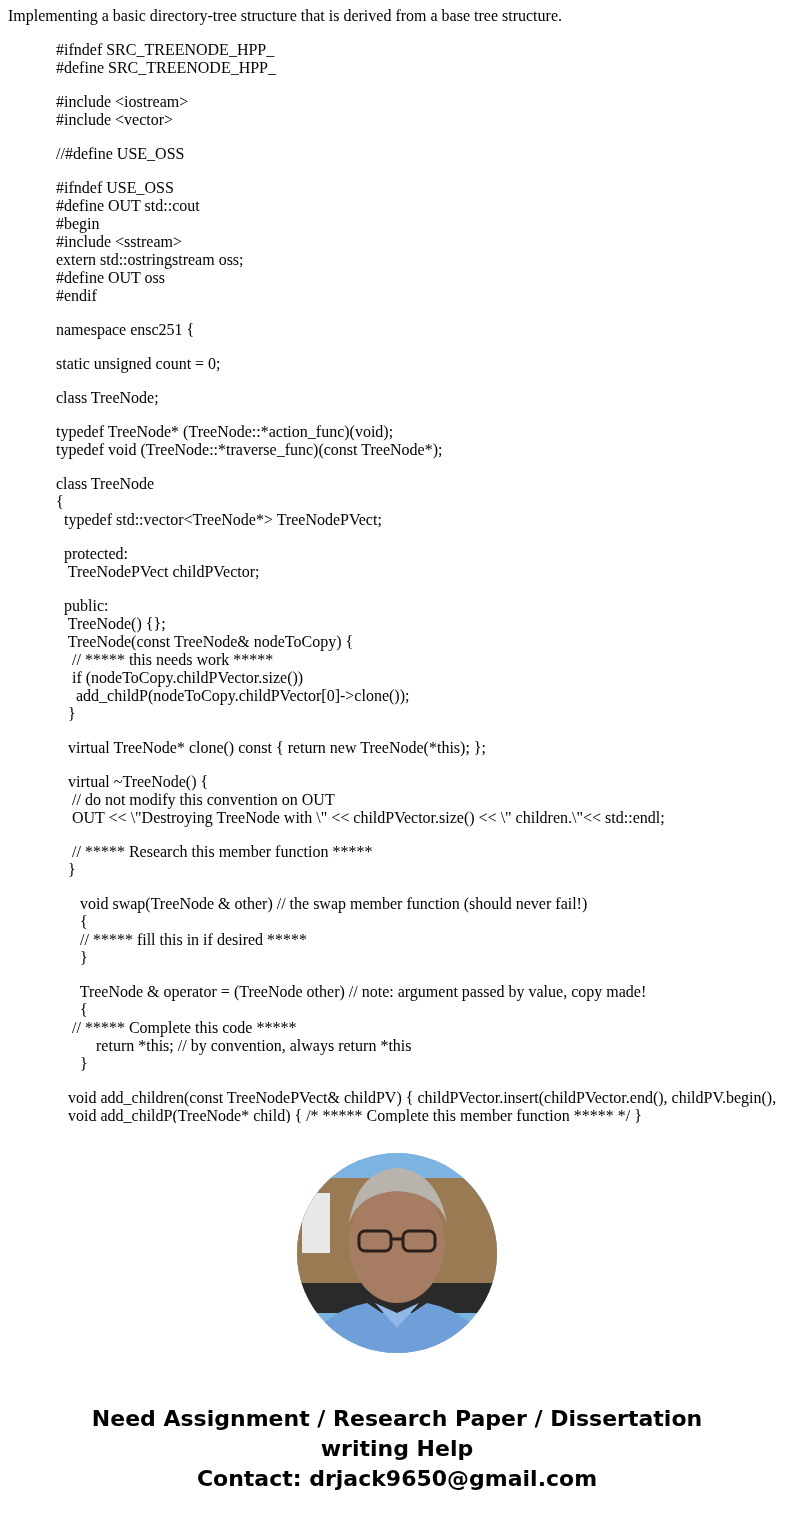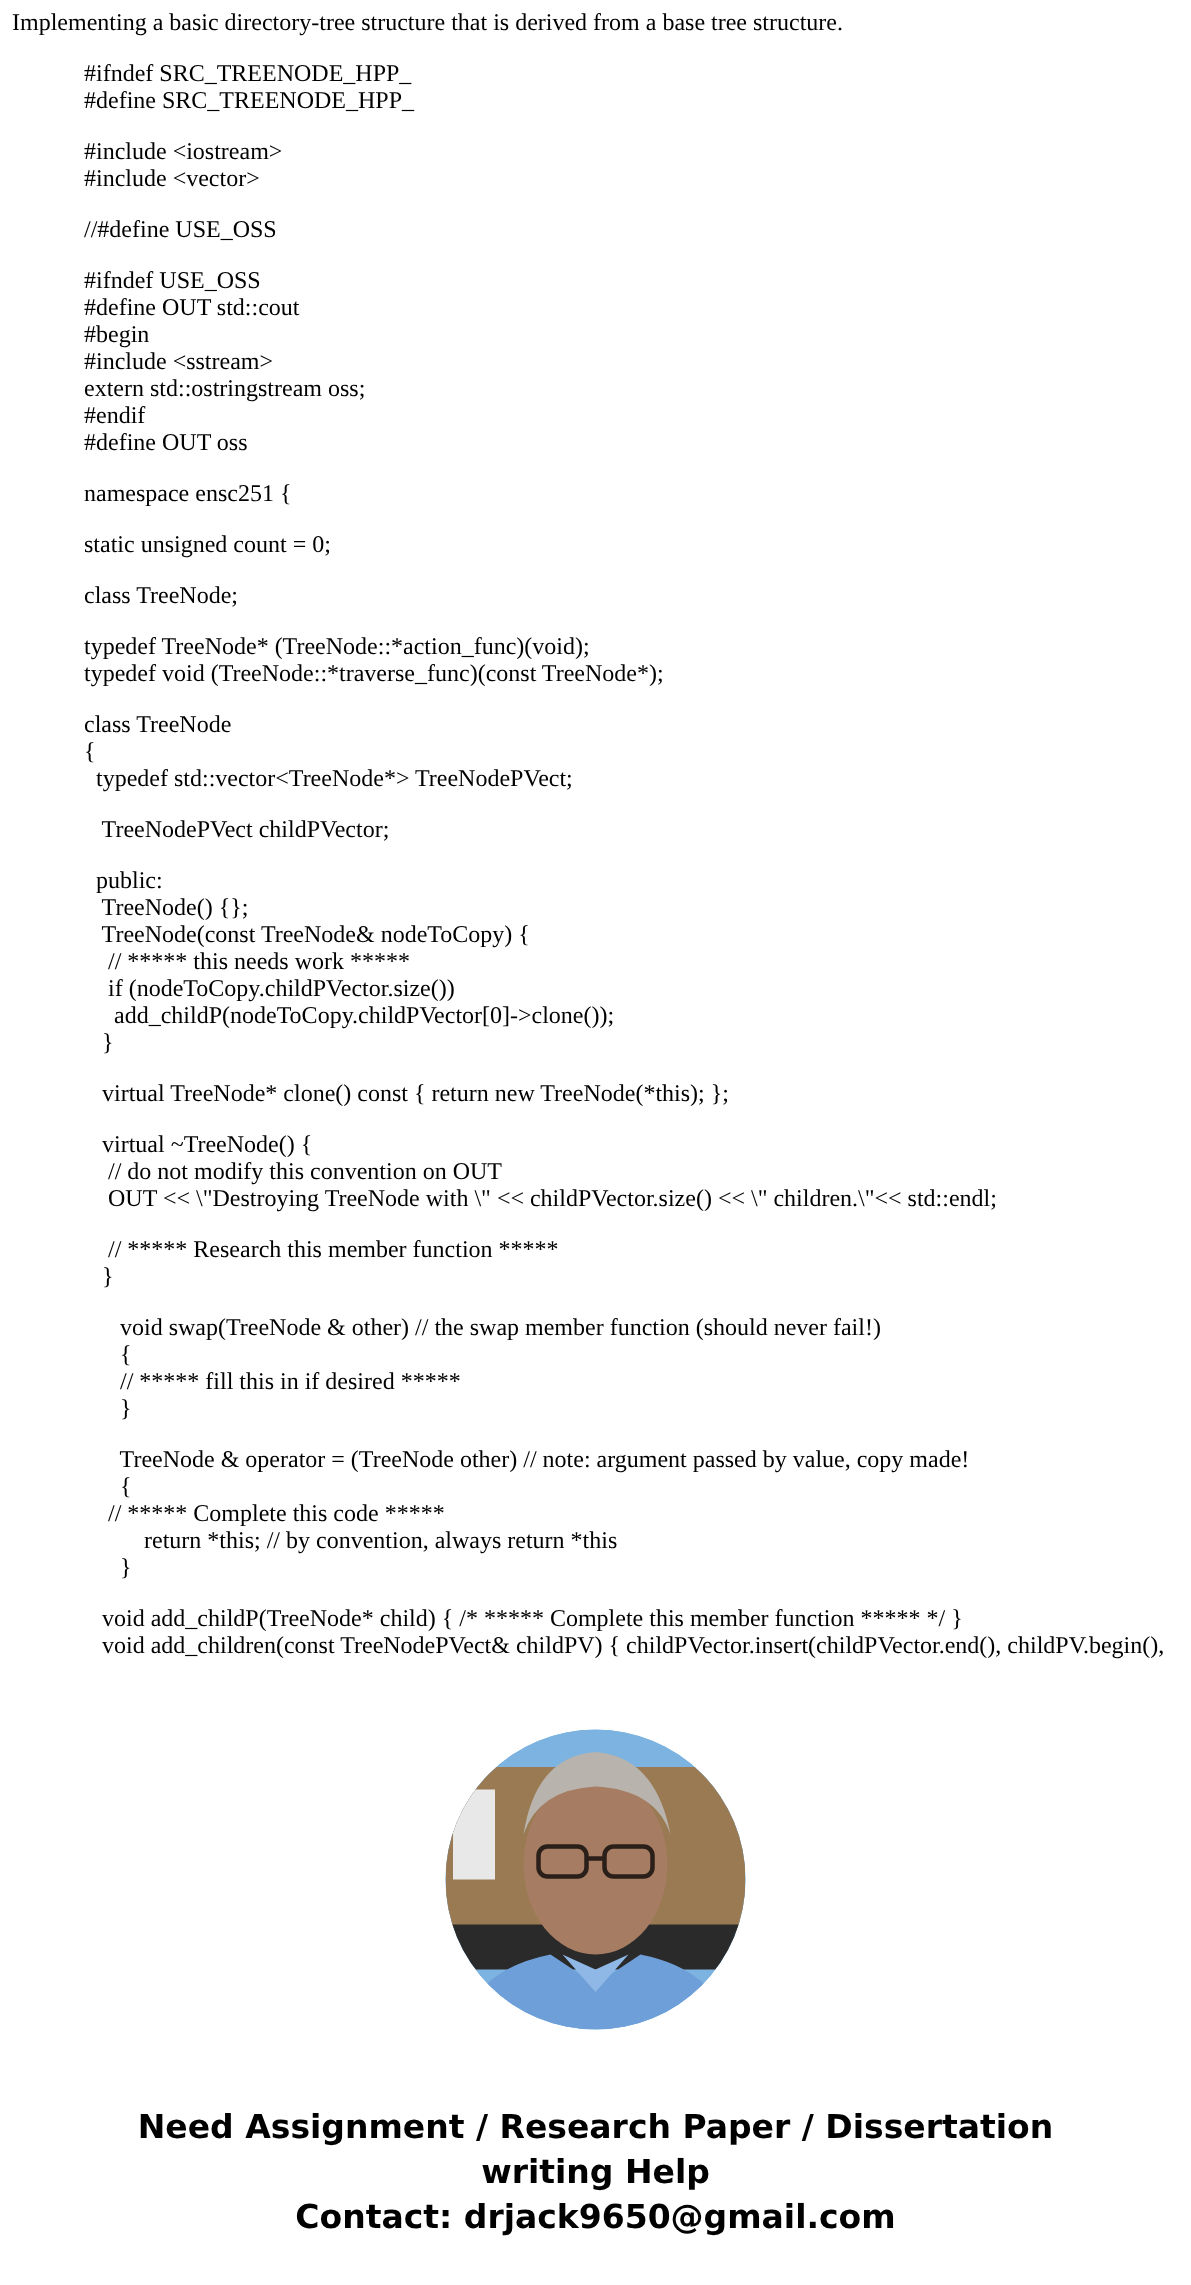--- a/index.html
+++ b/index.html
@@ -24,34 +24,34 @@
 </style>
 </head>
 <body>
 
 <div class="content">
   <p class="intro">Implementing a basic directory-tree structure that is derived from a base tree structure.</p>
   <div id="code-container">
       <p><span class="line">#ifndef SRC_TREENODE_HPP_</span><span class="line">#define SRC_TREENODE_HPP_</span></p>
       <p><span class="line">#include &lt;iostream&gt;</span><span class="line">#include &lt;vector&gt;</span></p>
       <p><span class="line">//#define USE_OSS</span></p>
-      <p><span class="line">#ifndef USE_OSS</span><span class="line">#define OUT std::cout</span><span class="line">#begin</span><span class="line">#include &lt;sstream&gt;</span><span class="line">extern std::ostringstream oss;</span><span class="line">#endif</span><span class="line">#define OUT oss</span></p>
+      <p><span class="line">#ifndef USE_OSS</span><span class="line">#define OUT std::cout</span><span class="line">#begin</span><span class="line">#include &lt;sstream&gt;</span><span class="line">extern std::ostringstream oss;</span><span class="line">#define OUT oss</span><span class="line">#endif</span></p>
       <p><span class="line">namespace ensc251 {</span></p>
       <p><span class="line">static unsigned count = 0;</span></p>
       <p><span class="line">class TreeNode;</span></p>
       <p><span class="line">typedef TreeNode* (TreeNode::*action_func)(void);</span><span class="line">typedef void (TreeNode::*traverse_func)(const TreeNode*);</span></p>
       <p><span class="line">class TreeNode</span><span class="line">{</span><span class="line">  typedef std::vector&lt;TreeNode*&gt; TreeNodePVect;</span></p>
-      <p><span class="line">   TreeNodePVect childPVector;</span></p>
+      <p><span class="line">  protected:</span><span class="line">   TreeNodePVect childPVector;</span></p>
       <p><span class="line">  public:</span><span class="line">   TreeNode() {};</span><span class="line">   TreeNode(const TreeNode&amp; nodeToCopy) {</span><span class="line">    // ***** this needs work *****</span><span class="line">    if (nodeToCopy.childPVector.size())</span><span class="line">     add_childP(nodeToCopy.childPVector[0]-&gt;clone());</span><span class="line">   }</span></p>
       <p><span class="line">   virtual TreeNode* clone() const { return new TreeNode(*this); };</span></p>
       <p><span class="line">   virtual ~TreeNode() {</span><span class="line">    // do not modify this convention on OUT</span><span class="line">    OUT &lt;&lt; \"Destroying TreeNode with \" &lt;&lt; childPVector.size() &lt;&lt; \" children.\"&lt;&lt; std::endl;</span></p>
       <p><span class="line">    // ***** Research this member function *****</span><span class="line">   }</span></p>
       <p><span class="line">      void swap(TreeNode &amp; other) // the swap member function (should never fail!)</span><span class="line">      {</span><span class="line">      // ***** fill this in if desired *****</span><span class="line">      }</span></p>
       <p><span class="line">      TreeNode &amp; operator = (TreeNode other) // note: argument passed by value, copy made!</span><span class="line">      {</span><span class="line">    // ***** Complete this code *****</span><span class="line">          return *this; // by convention, always return *this</span><span class="line">      }</span></p>
-      <p><span class="line">   void add_childP(TreeNode* child) { /* ***** Complete this member function ***** */ }</span><span class="line">   void add_children(const TreeNodePVect&amp; childPV) { childPVector.insert(childPVector.end(), childPV.begin(),</span></p>
+      <p><span class="line">   void add_children(const TreeNodePVect&amp; childPV) { childPVector.insert(childPVector.end(), childPV.begin(),</span><span class="line">   void add_childP(TreeNode* child) { /* ***** Complete this member function ***** */ }</span></p>
     </div>
 </div>
 
 <div class="avatar">
   <svg width="200" height="200" viewBox="0 0 200 200">
     <rect x="0" y="0" width="200" height="200" fill="#7cb3e0"></rect>
     <rect x="0" y="25" width="200" height="110" fill="#9a7a52"></rect>
     <rect x="5" y="40" width="28" height="60" fill="#e8e8e8"></rect>
     <rect x="0" y="130" width="200" height="30" fill="#2a2a2a"></rect>
     <ellipse cx="100" cy="90" rx="48" ry="60" fill="#a67c62"></ellipse>

